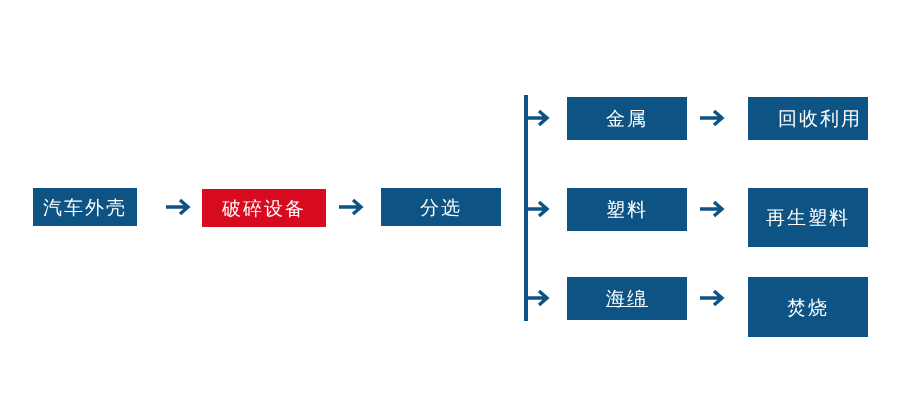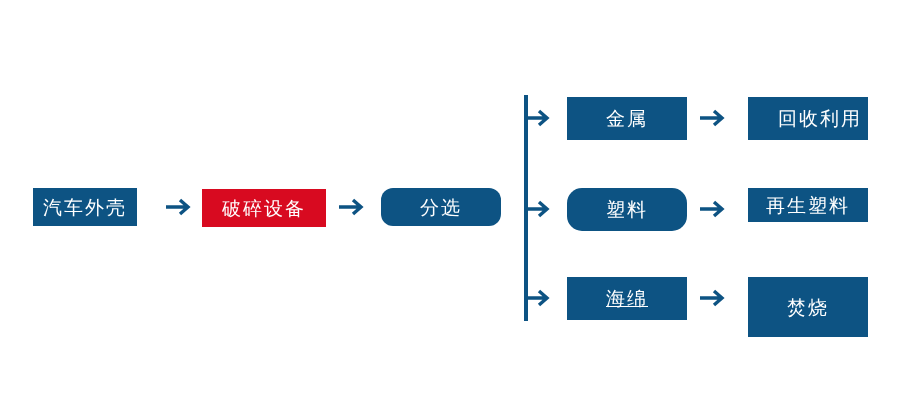--- a/index.html
+++ b/index.html
@@ -57,21 +57,21 @@
   </svg>
 
   <div class="node red" style="left:202px; top:189px; width:124px; height:38px;">
     <span>破碎设备</span>
   </div>
 
   <svg class="arrow" style="left:339px; top:197px;" width="30" height="20" viewBox="0 0 30 20">
     <path d="M0 10 H21 M14 3 L22 10 L14 17" fill="none" stroke="#0d5383" stroke-width="3.4"></path>
   </svg>
 
-  <div class="node blue" style="left:381px; top:188px; width:120px; height:38px;border-radius:12px;">
+  <div class="node blue" style="left:381px; top:188px; width:120px; height:38px;">
     <span>分选</span>
   </div>
 
   <div class="vbar" style="left:524px; top:95px; width:4px; height:226px;"></div>
 
   <svg class="arrow" style="left:527px; top:108px;" width="28" height="20" viewBox="0 0 28 20">
     <path d="M0 10 H19 M12 3 L20 10 L12 17" fill="none" stroke="#0d5383" stroke-width="3.4"></path>
   </svg>
 
   <div class="node blue" style="left:567px; top:97px; width:120px; height:43px;">
@@ -83,29 +83,29 @@
   </svg>
 
   <div class="node blue" style="left:748px; top:97px; width:120px; height:43px;padding-left:24px;">
     <span>回收利用</span>
   </div>
 
   <svg class="arrow" style="left:527px; top:199px;" width="28" height="20" viewBox="0 0 28 20">
     <path d="M0 10 H19 M12 3 L20 10 L12 17" fill="none" stroke="#0d5383" stroke-width="3.4"></path>
   </svg>
 
-  <div class="node blue" style="left:567px; top:188px; width:120px; height:43px;border-radius:15px;">
+  <div class="node blue" style="left:567px; top:188px; width:120px; height:43px;">
     <span>塑料</span>
   </div>
 
   <svg class="arrow" style="left:700px; top:199px;" width="30" height="20" viewBox="0 0 30 20">
     <path d="M0 10 H21 M14 3 L22 10 L14 17" fill="none" stroke="#0d5383" stroke-width="3.4"></path>
   </svg>
 
-  <div class="node blue" style="left:748px; top:188px; width:120px; height:34px;">
+  <div class="node blue" style="left:748px; top:188px; width:120px; height:59px;">
     <span>再生塑料</span>
   </div>
 
   <svg class="arrow" style="left:527px; top:288px;" width="28" height="20" viewBox="0 0 28 20">
     <path d="M0 10 H19 M12 3 L20 10 L12 17" fill="none" stroke="#0d5383" stroke-width="3.4"></path>
   </svg>
 
   <div class="node blue" style="left:567px; top:277px; width:120px; height:43px;text-decoration:underline;">
     <span>海绵</span>
   </div>

